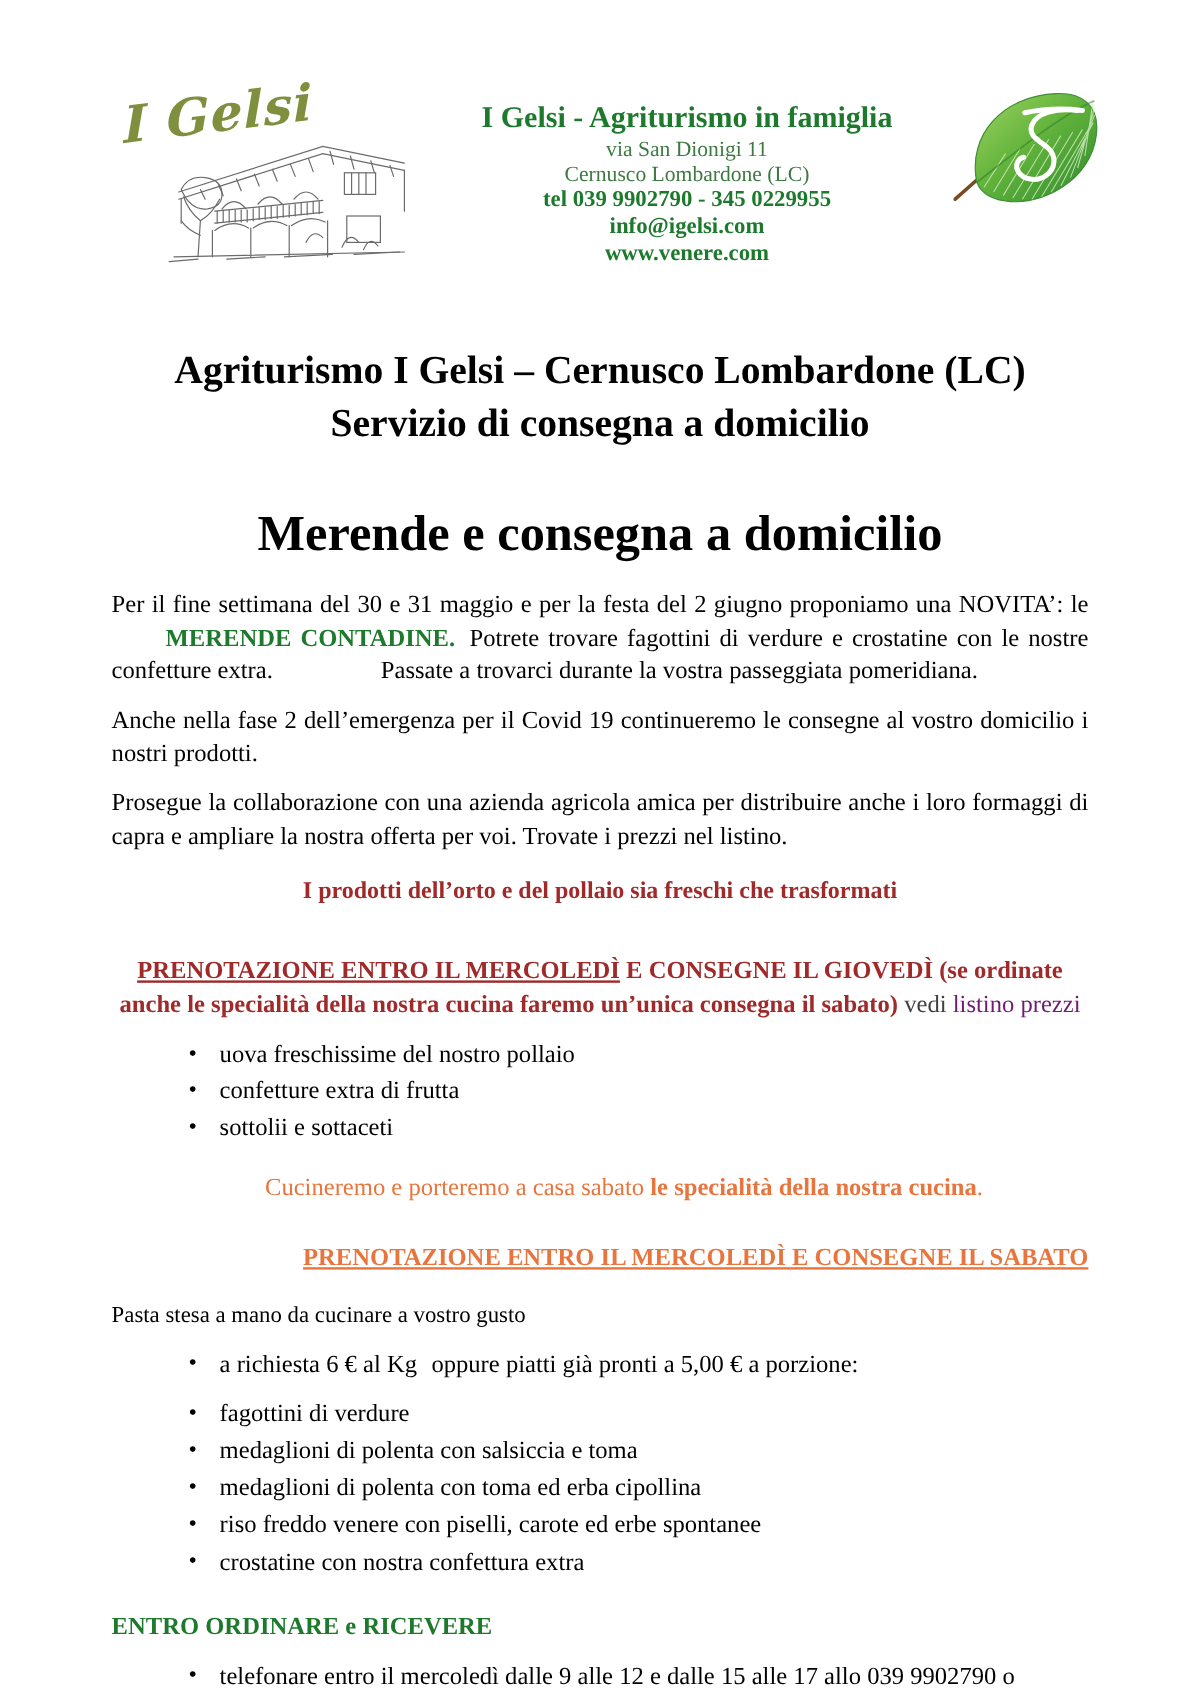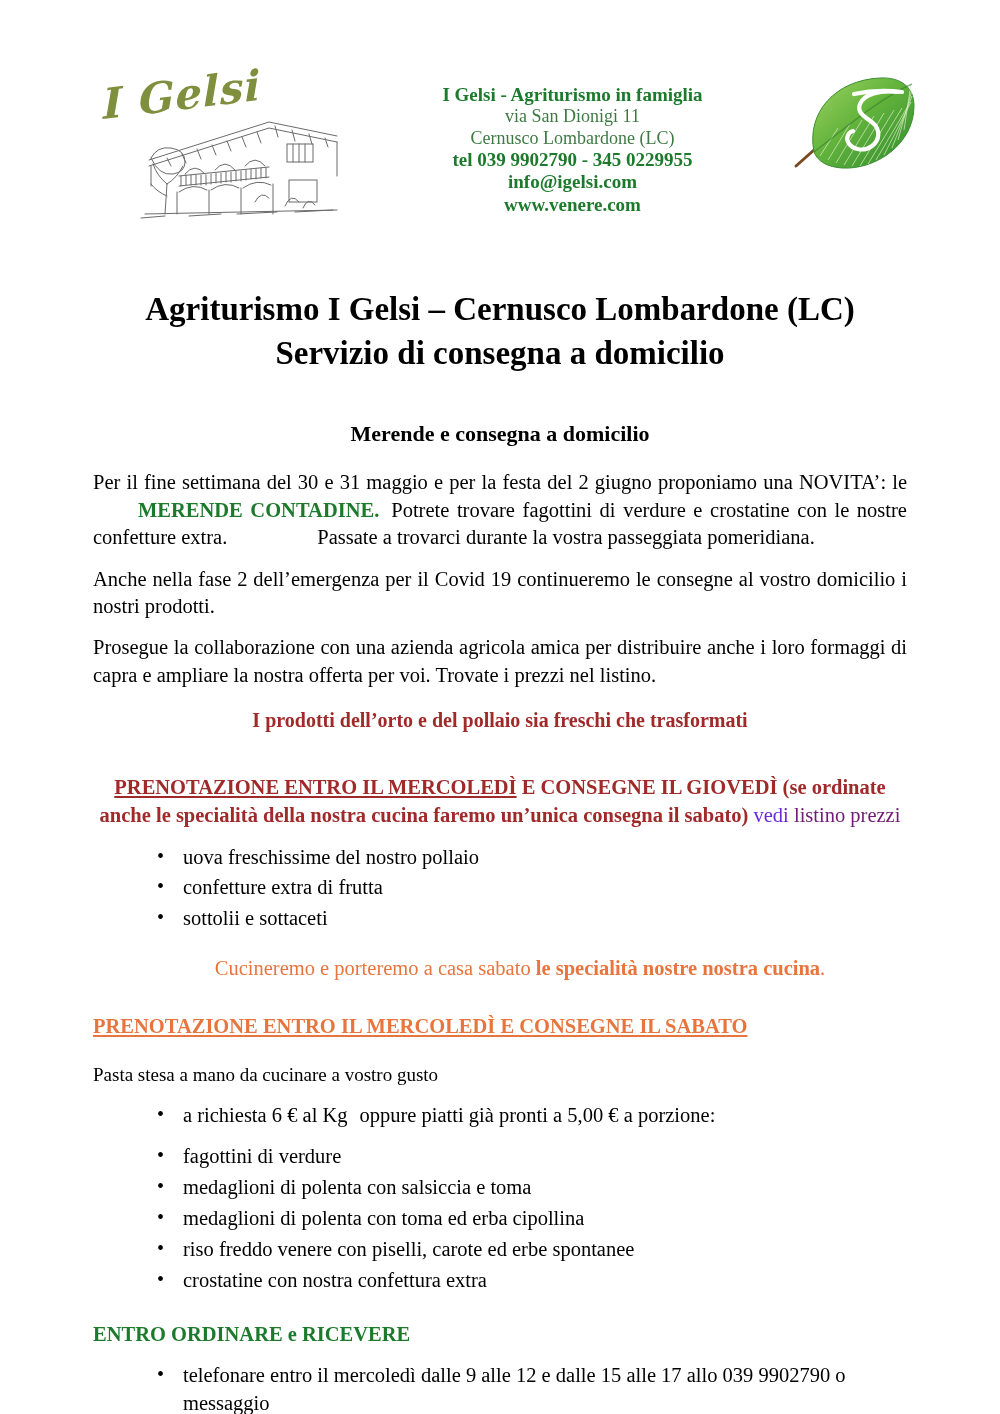--- a/index.html
+++ b/index.html
@@ -58,21 +58,21 @@
   }
 
   .header-center {
     text-align: center;
     flex: 1 1 auto;
     padding-top: 22px;
     line-height: 1.18;
   }
   .hc-bold {
     font-weight: bold;
-    font-size: 19px;
+    font-size: 25px;
     color: #1d7a2c;
   }
   .hc-plain {
     font-weight: normal;
     font-size: 18px;
     color: #3d7a42;
   }
   .hc-tel {
     font-weight: bold;
     font-size: 19px;
@@ -99,21 +99,21 @@
   }
   .title-line {
     font-weight: bold;
     font-size: 33px;
     line-height: 1.32;
     letter-spacing: 0px;
   }
   .subtitle {
     text-align: center;
     font-weight: bold;
-    font-size: 22px;
+    font-size: 42px;
     margin-top: 46px;
   }
 
   
   .content {
     padding: 0 93px 0 93px;
     box-sizing: border-box;
     font-size: 20.5px;
     line-height: 1.34;
   }
@@ -142,21 +142,21 @@
     color: #a02a2a;
     font-size: 20.5px;
     line-height: 1.35;
     margin: 40px 0 0 0;
   }
   .heading-red-block .plainblack {
     color: #701a75;
     font-weight: normal;
   }
   .heading-red-block .thinred {
-    color: #6d28d9;
+    color: #404040;
     font-weight: normal;
   }
 
   ul.blist {
     margin: 14px 0 0 0;
     padding-left: 58px;
     list-style: none;
   }
   ul.blist li {
     position: relative;
@@ -177,21 +177,21 @@
   .orange-center {
     text-align: center;
     color: #e8753e;
     font-size: 20.5px;
     margin: 22px 0 0 0;
     padding-left: 40px;
   }
   .orange-center .b { font-weight: bold; }
 
   .orange-heading {
-    text-align: left;
+    text-align: right;
     color: #e8753e;
     font-weight: bold;
     font-size: 20.5px;
     text-decoration: underline;
     margin: 30px 0 0 0;
   }
 
   .plain-line {
     margin: 22px 0 0 0;
     font-size: 19px;
@@ -304,21 +304,21 @@
     <p class="centered-red">I prodotti dell’orto e del pollaio sia freschi che trasformati</p>
 
     <div class="heading-red-block"><span class="u">PRENOTAZIONE ENTRO IL MERCOLEDÌ</span><span> E CONSEGNE IL GIOVEDÌ (se ordinate anche le specialità della nostra cucina faremo un’unica consegna il sabato)</span><span class="thinred"> vedi </span><span class="plainblack">listino prezzi</span></div>
 
     <ul class="blist">
       <li>uova freschissime del nostro pollaio</li>
       <li>confetture extra di frutta</li>
       <li>sottolii e sottaceti</li>
     </ul>
 
-    <p class="orange-center"><span>Cucineremo e porteremo a casa sabato </span><span class="b">le specialità nostre nostra cucina</span><span>.</span></p>
+    <p class="orange-center"><span>Cucineremo e porteremo a casa sabato </span><span class="b">le specialità della nostra cucina</span><span>.</span></p>
 
     <p class="orange-heading">PRENOTAZIONE ENTRO IL MERCOLEDÌ E CONSEGNE IL SABATO</p>
 
     <p class="plain-line">Pasta stesa a mano da cucinare a vostro gusto</p>
 
     <ul class="blist">
       <li class="spaced"><span>a richiesta 6 € al Kg</span><span class="gap-sm"></span><span>oppure </span><span class="b">piatti già pronti</span><span> a 5,00 € a porzione:</span></li>
     </ul>
 
     <ul class="blist">

